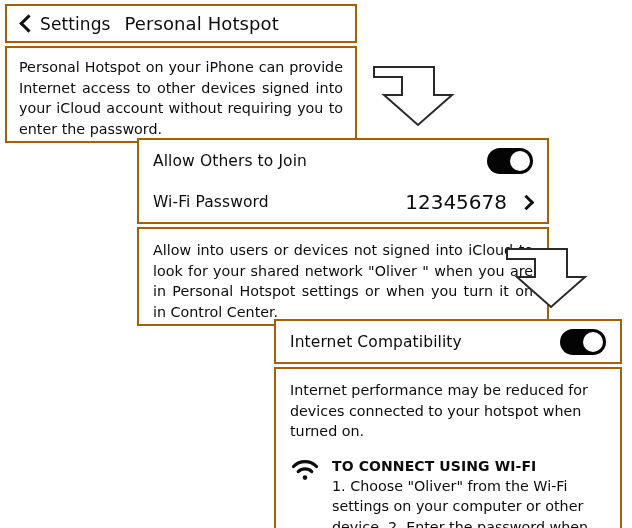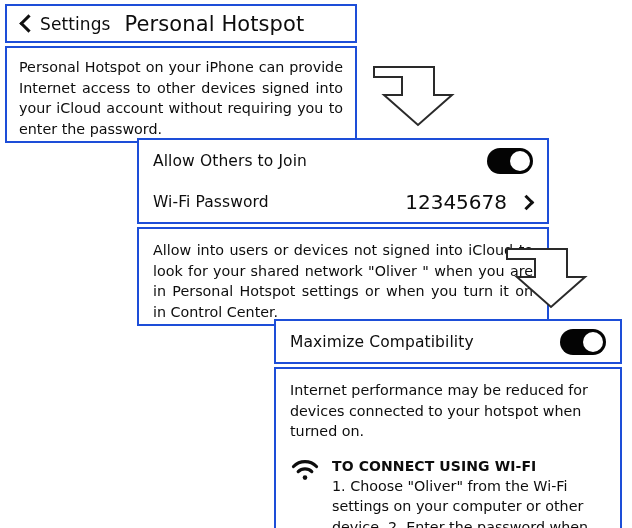--- a/index.html
+++ b/index.html
@@ -15,21 +15,21 @@
     color: #0d0d0d;
     overflow: hidden;
   }
 
   .panel {
     position: absolute;
     background: #ffffff;
   }
 
   .box {
-    border: 2px solid #1d4ed8;
+    border: 2px solid #a16207;
     background: #ffffff;
     box-sizing: border-box;
   }
 
   
   #panel-hotspot-intro { left: 5px; top: 4px; width: 352px; }
   #panel-hotspot-intro .nav-header {
     height: 39px;
     display: flex;
     align-items: center;
@@ -52,21 +52,21 @@
     height: 10px;
     border-left: 3px solid #101010;
     border-bottom: 3px solid #101010;
     transform: rotate(45deg);
   }
   .nav-back-label {
     font-size: 17px;
     letter-spacing: 0.1px;
   }
   .nav-title {
-    font-size: 21px;
+    font-size: 18px;
     margin-left: 14px;
     letter-spacing: 0.1px;
   }
   #panel-hotspot-intro .body-box {
     margin-top: 3px;
     padding: 9px 12px 12px 12px;
     height: 97px;
   }
   .para {
     font-size: 14.3px;
@@ -222,21 +222,21 @@
 <div class="arrow" id="arrow-two">
   <svg width="96" height="64" viewBox="0 0 96 64" aria-hidden="true">
     <path d="M2 4 H62 V32 H80 L46 62 L12 32 H30 V14 H2 Z" fill="#ffffff" stroke="#2a2a2a" stroke-width="2" stroke-linejoin="miter"></path>
   </svg>
 </div>
 
 <div class="panel" id="panel-max-compat">
 
   <div class="box rows-box">
     <div class="setting-row">
-      <span class="setting-label">Maximize Compatibility</span>
+      <span class="setting-label">Internet Compatibility</span>
       <span class="toggle">
         <span class="knob"></span>
       </span>
     </div>
   </div>
 
   <div class="box body-box">
     <p class="para left">Internet performance may be reduced for devices connected to your hotspot when turned on.</p>
 
     <div class="wifi-block">

